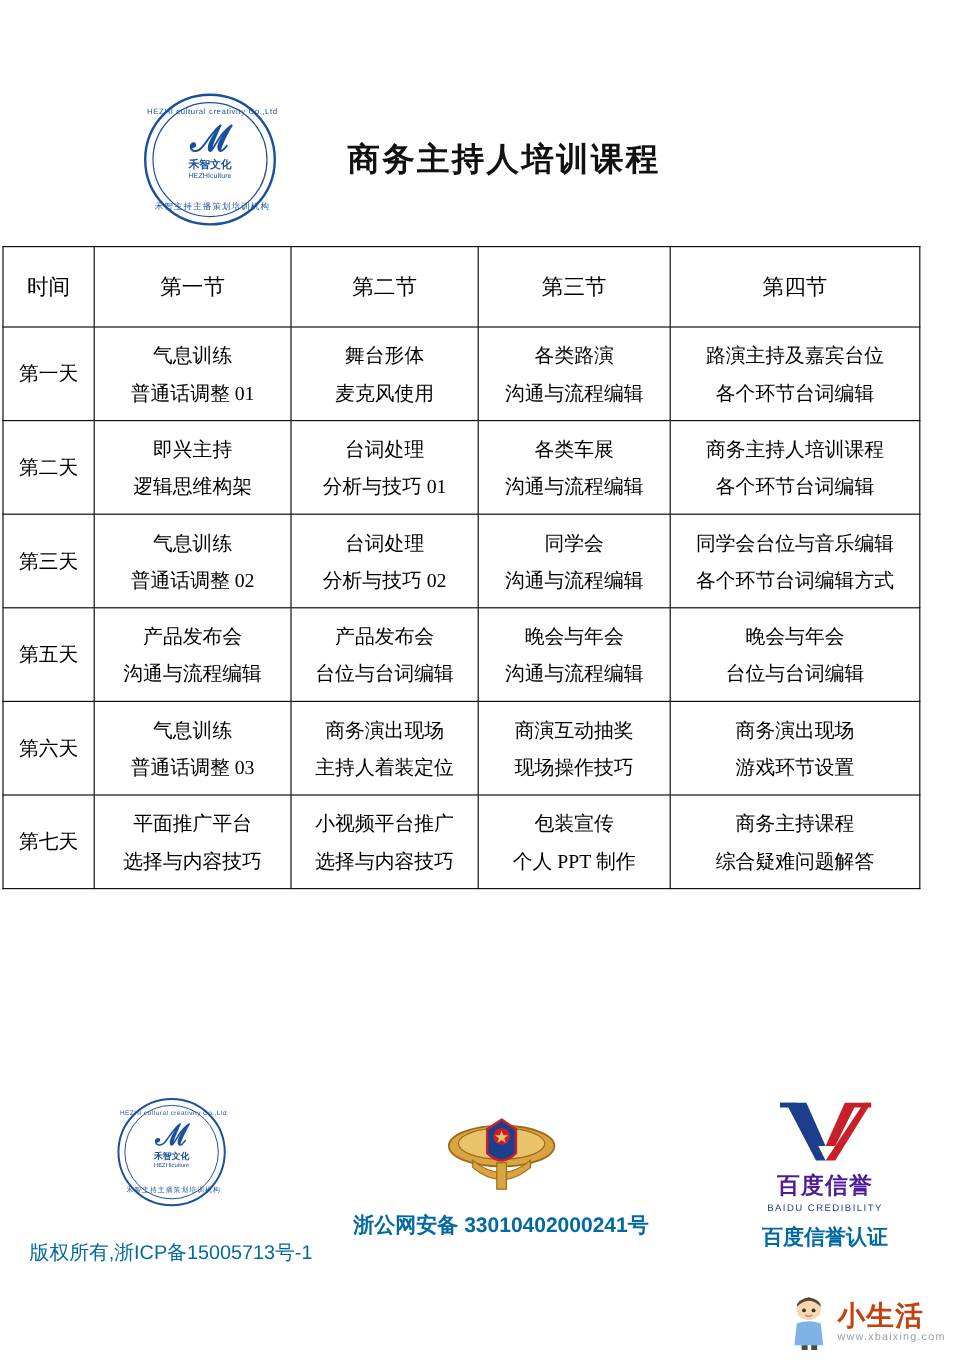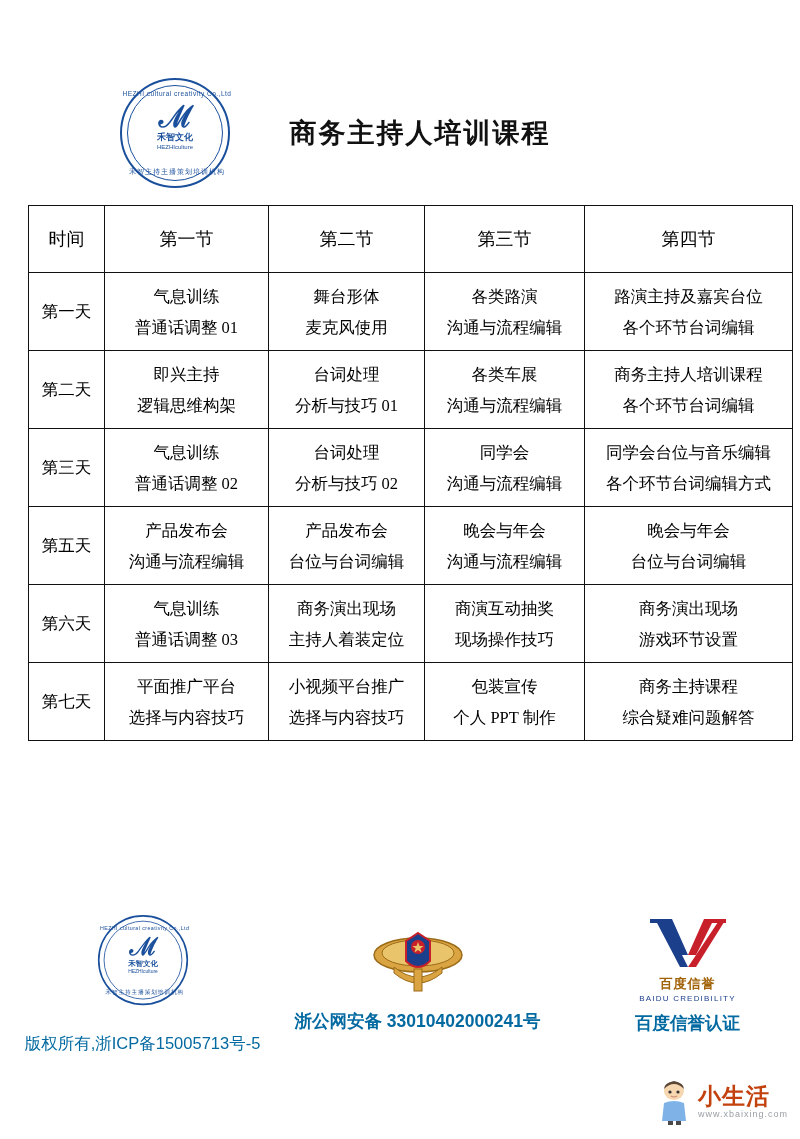--- a/index.html
+++ b/index.html
@@ -100,21 +100,21 @@
     font-family: "Liberation Sans", sans-serif;
     letter-spacing: 0.5px;
   }
   .seal-arc-top { top: 10px; }
   .seal-arc-bottom { bottom: 9px; font-size: 7px; letter-spacing: 1px; }
 
   
   .table-wrap {
     position: absolute;
     top: 205px;
-    left: 28px;
+    left: 2px;
     width: 764px;
   }
   table.schedule {
     border-collapse: collapse;
     width: 764px;
     table-layout: fixed;
   }
   table.schedule td, table.schedule th {
     border: 1px solid #111111;
     text-align: center;
@@ -177,23 +177,23 @@
     position: absolute;
     left: 50%;
     top: 4px;
     transform: translateX(-50%);
   }
 
   
   .vlogo { width: 120px; height: 62px; margin: 0 auto; position: relative; }
   .baidu-text {
     font-family: "Liberation Sans", "DejaVu Sans", sans-serif;
-    font-size: 13px;
+    font-size: 19px;
     font-weight: bold;
-    color: #a16207;
+    color: #4c1d95;
     letter-spacing: 1px;
     margin-top: -2px;
   }
   .baidu-sub {
     font-family: "Liberation Sans", "DejaVu Sans", sans-serif;
     font-size: 8px;
     color: #1b3f8b;
     letter-spacing: 1.2px;
     margin-top: 1px;
   }
@@ -389,21 +389,21 @@
       <div class="seal seal-small">
         <div class="seal-arc-top">HEZHI cultural creativity Co.,Ltd</div>
         <div class="seal-inner">
           <div class="seal-mark"><span class="b">ℳ</span></div>
           <div class="seal-cn">禾智文化</div>
           <div class="seal-en">HEZHIculture</div>
         </div>
         <div class="seal-arc-bottom">禾智主持主播策划培训机构</div>
       </div>
     </div>
-    <div class="badge-caption">版权所有,浙ICP备15005713号-5</div>
+    <div class="badge-caption">版权所有,浙ICP备15005713号-1</div>
   </div>
 
   <div class="badge badge-2">
     <div class="emblem">
       <svg class="emblem-shield" width="96" height="78" viewBox="0 0 96 78" aria-hidden="true">
         <ellipse cx="48" cy="32" rx="44" ry="17" fill="#d9a441" stroke="#9c6b18" stroke-width="1.5"></ellipse>
         <ellipse cx="48" cy="30" rx="36" ry="13" fill="#e9c46a" stroke="#9c6b18" stroke-width="1"></ellipse>
         <path d="M48 10 L60 18 L60 38 Q48 50 36 38 L36 18 Z" fill="#1b3f8b" stroke="#c8202a" stroke-width="2"></path>
         <circle cx="48" cy="24" r="7" fill="#c8202a"></circle>
         <polygon points="48,19 49.5,23 53.5,23 50.3,25.5 51.5,29.5 48,27 44.5,29.5 45.7,25.5 42.5,23 46.5,23" fill="#e9c46a"></polygon>

